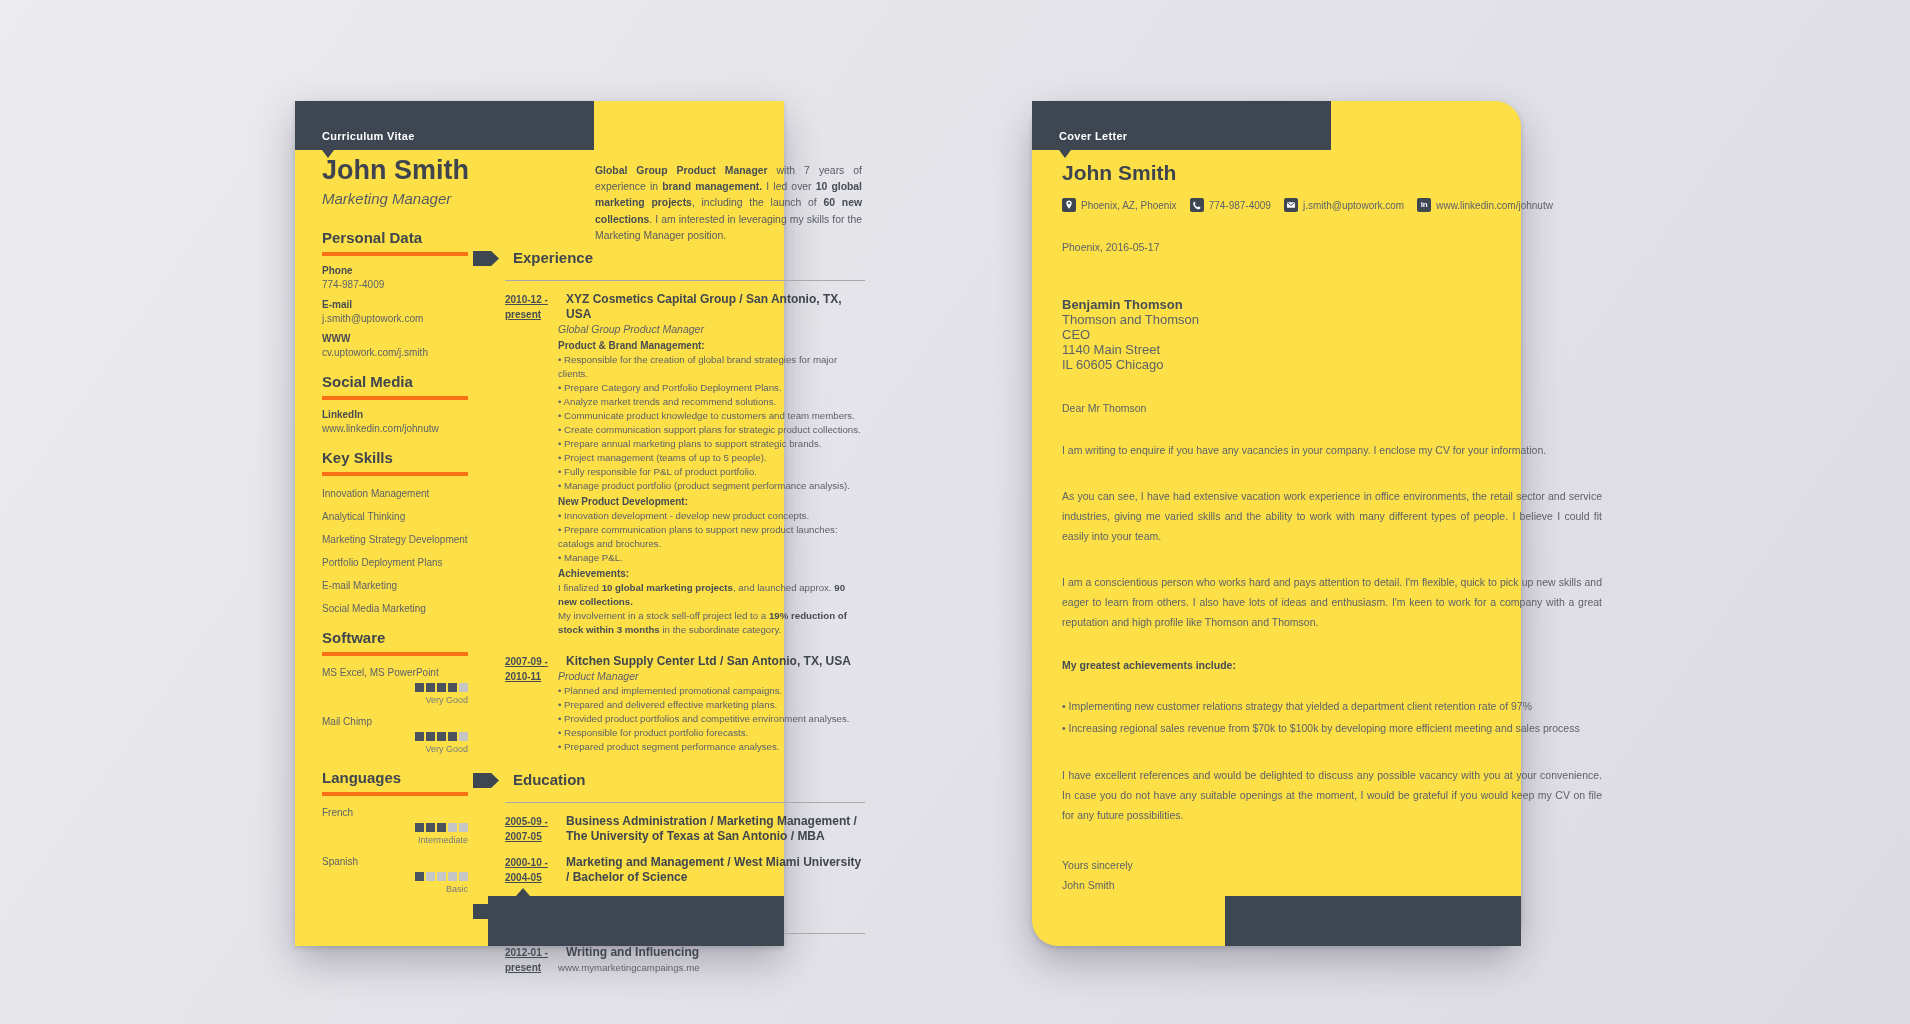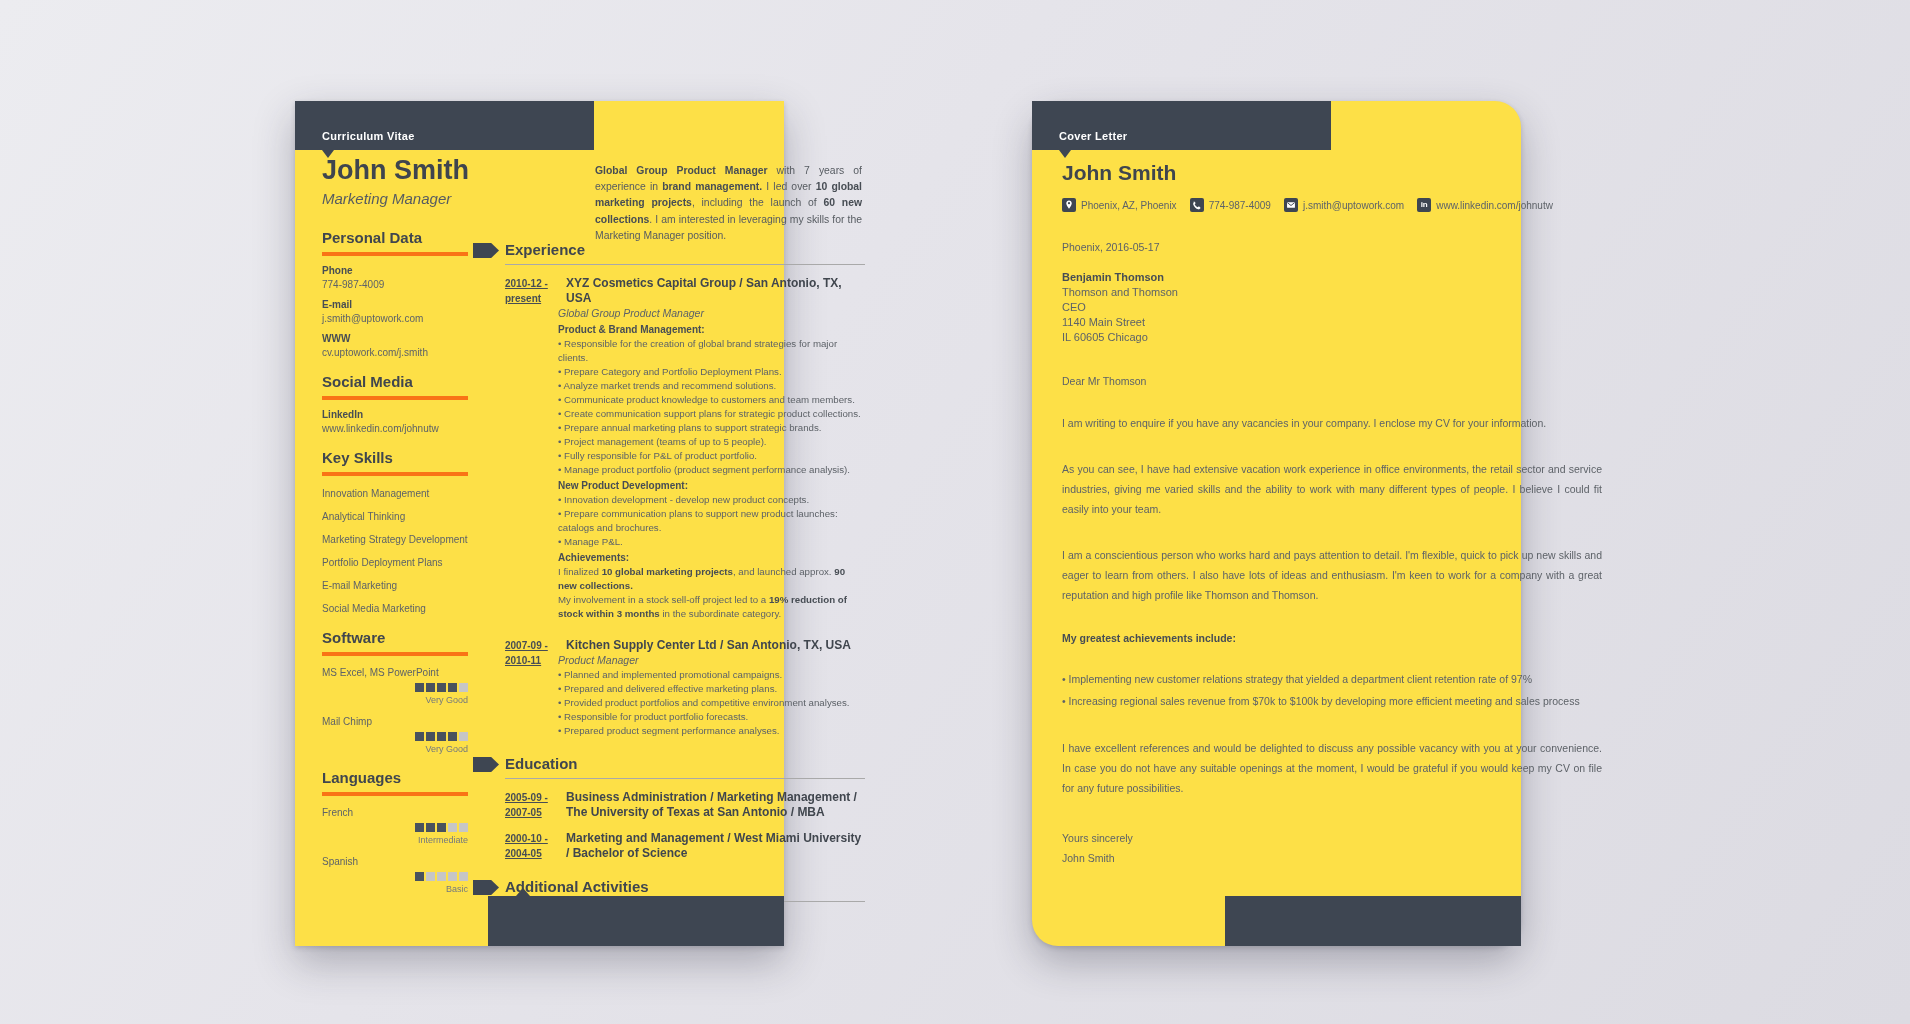--- a/index.html
+++ b/index.html
@@ -62,21 +62,21 @@
   .skill-item { font-size:10px; color:#5d6268; margin-top:12px; }
   .tool { margin-top:11px; }
   .tname { font-size:10px; color:#5d6268; }
   .trating { display:flex; justify-content:flex-end; gap:2px; margin-top:5px; }
   .rate-sq { width:9px; height:9px; background:#c6c6c6; display:inline-block; }
   .rate-sq.filled { background:#49525d; }
   .tlabel { text-align:right; font-size:9px; color:#74797e; margin-top:3px; }
 
   .cv-main { position:absolute; top:140px; left:178px; width:392px; }
   .sec-head { position:relative; margin-left:32px; padding-bottom:6px; border-bottom:1px solid #a9a9a9; }
-  .sec-head h2 { margin:0; font-size:15px; color:#40464e; font-weight:bold; }
+  .sec-head h2 { margin:8px; font-size:15px; color:#40464e; font-weight:bold; }
   .marker {
     position:absolute; left:-32px; top:2px; width:26px; height:15px; background:#3e4652;
     clip-path:polygon(0 0,70% 0,100% 50%,70% 100%,0 100%);
   }
   .job { display:flex; margin:11px 0 0 32px; }
   .jdates { flex:none; width:53px; font-size:10px; font-weight:bold; color:#474d54; line-height:15px;text-decoration:underline; }
   .jbody { flex:1; min-width:0; }
   .jcompany { font-size:12px; font-weight:bold; color:#40464e; line-height:15px;margin-left:8px; }
   .jrole { font-size:10.5px; font-style:italic; color:#5d6268; line-height:15px; }
   .jsub { font-size:10px; font-weight:bold; color:#474d54; line-height:14px; margin-top:2px; }
@@ -94,21 +94,21 @@
   .contact { display:flex; align-items:center; gap:5px; font-size:10px; color:#5d6268; white-space:nowrap; }
   .cicon {
     width:14px; height:14px; background:#3e4652; border-radius:2px;
     display:flex; align-items:center; justify-content:center; flex:none;
   }
   .cicon svg { display:block; }
   .in-glyph { color:#fff; font-size:8px; font-weight:bold; line-height:1; }
 
   .lt-body { position:absolute; top:140px; left:30px; width:540px; }
   .lt-date { font-size:10.5px; color:#5d6268; }
-  .lt-recipient { margin-top:17px; font-size:11px; color:#5d6268; line-height:15px; }
+  .lt-recipient { margin-top:44px; font-size:13px; color:#5d6268; line-height:15px; }
   .lt-recipient .rname { font-weight:bold; color:#474d54; }
   .lt-salutation { margin-top:30px; font-size:10.5px; color:#5d6268; }
   .lt-par { margin-top:26px; font-size:10.5px; line-height:20px; color:#5d6268; text-align:justify; }
   .lt-ach-head { margin-top:27px; font-size:10.5px; font-weight:bold; color:#474d54; }
   .lt-bullets { margin-top:24px; }
   .lt-bullet { font-size:10.5px; color:#5d6268; line-height:22px; }
   .lt-bullet::before { content:"•  "; }
   .lt-signoff { margin-top:30px; font-size:10.5px; color:#5d6268; line-height:20px; }
 </style>
 </head>

